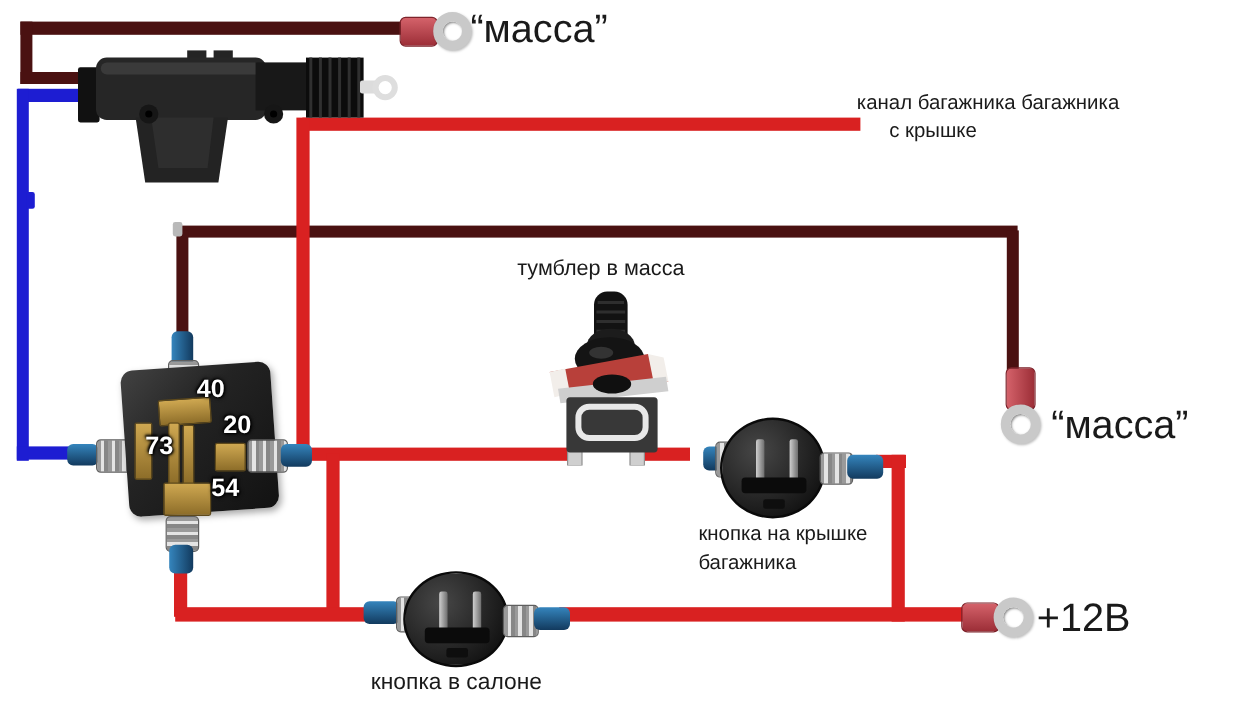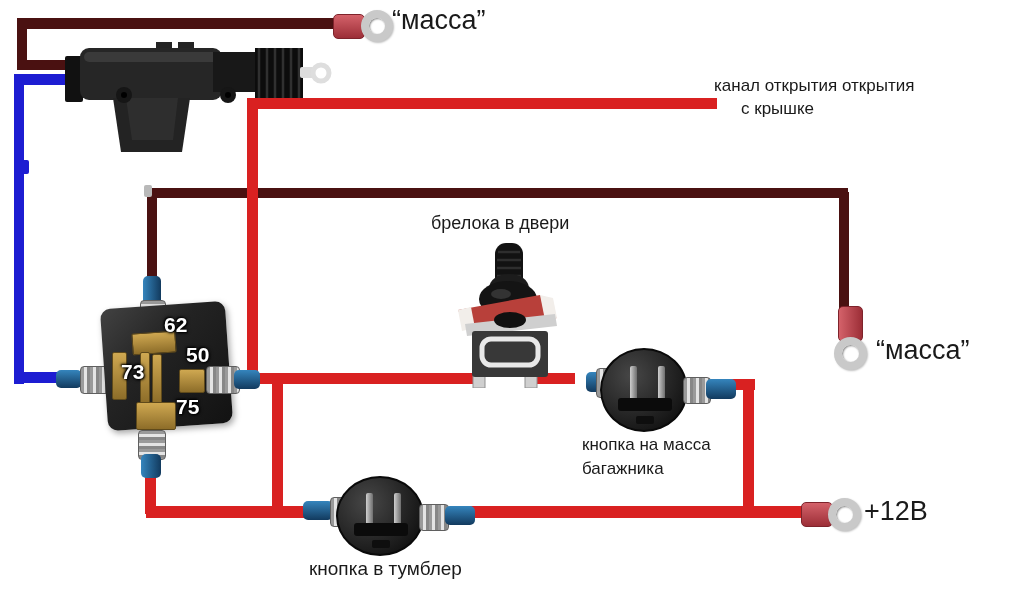--- a/index.html
+++ b/index.html
@@ -4,21 +4,21 @@
 <style>
   html,body{margin:0;padding:0;background:#fff;}
   #canvas{
     position:relative;width:1032px;height:604px;background:#ffffff;overflow:hidden;
     font-family:"Liberation Sans",sans-serif;color:#1a1a1a;
   }
   .abs{position:absolute;}
   .wire{position:absolute;}
   .cap{position:absolute;background:#b9b9b9;border-radius:2px;}
   .lbl{position:absolute;white-space:nowrap;color:#1a1a1a;}
-  .lbl-big{font-size:27px;}
+  .lbl-big{font-size:33px;}
   .lbl-sm{font-size:17px;}
   .pin-lbl{
     position:absolute;color:#fff;font-weight:bold;font-size:21px;
     text-shadow:-1px -1px 2px #000,1px 1px 2px #000,0 0 4px #000;
   }
   .crimp-h{position:absolute;border:1px solid #5f5f5f;border-radius:4px;
     background:repeating-linear-gradient(90deg,#9a9a9a 0 3px,#e4e4e4 3px 6px,#878787 6px 9px);}
   .crimp-v{position:absolute;border:1px solid #5f5f5f;border-radius:4px;
     background:repeating-linear-gradient(180deg,#9a9a9a 0 3px,#e4e4e4 3px 6px,#878787 6px 9px);}
   .sleeve-h{position:absolute;border-radius:5px;background:linear-gradient(180deg,#3585bd,#123a5e);}
@@ -92,24 +92,24 @@
   <div class="crimp-v" style="left:140px;top:300px;width:24px;height:34px;"></div>
   <div class="sleeve-h" style="left:56px;top:370px;width:26px;height:18px;"></div>
   <div class="crimp-h" style="left:80px;top:366px;width:28px;height:26px;"></div>
   <div class="relay-body" style="left:104px;top:305px;width:125px;height:122px;"></div>
   <div class="gold" style="left:132px;top:332px;width:42px;height:20px;transform:rotate(-4deg);"></div>
   <div class="gold" style="left:112px;top:352px;width:13px;height:46px;"></div>
   <div class="gold" style="left:140px;top:352px;width:8px;height:50px;"></div>
   <div class="gold" style="left:152px;top:354px;width:8px;height:48px;"></div>
   <div class="gold" style="left:179px;top:369px;width:24px;height:22px;"></div>
   <div class="gold" style="left:136px;top:402px;width:38px;height:26px;"></div>
-  <div class="pin-lbl" style="left:164px;top:313px;">62</div>
-  <div class="pin-lbl" style="left:186px;top:343px;">50</div>
+  <div class="pin-lbl" style="left:164px;top:313px;">40</div>
+  <div class="pin-lbl" style="left:186px;top:343px;">20</div>
   <div class="pin-lbl" style="left:121px;top:360px;">73</div>
-  <div class="pin-lbl" style="left:176px;top:395px;">75</div>
+  <div class="pin-lbl" style="left:176px;top:395px;">54</div>
   <div class="crimp-h" style="left:206px;top:366px;width:32px;height:26px;"></div>
   <div class="sleeve-h" style="left:234px;top:370px;width:26px;height:19px;"></div>
   <div class="crimp-v" style="left:138px;top:430px;width:26px;height:28px;"></div>
   <div class="sleeve-v" style="left:141px;top:454px;width:20px;height:24px;"></div>
 
   <svg class="abs" style="left:455px;top:236px;" width="112" height="152" viewBox="0 0 112 152">
     <rect x="18" y="138" width="12" height="14" fill="#cfcfcf" stroke="#8f8f8f"></rect>
     <rect x="70" y="138" width="12" height="14" fill="#cfcfcf" stroke="#8f8f8f"></rect>
     <rect x="40" y="7" width="28" height="50" rx="11" fill="#121212"></rect>
     <path d="M43 16h22M42 24h24M42 32h24M42 40h24M43 48h22" stroke="#2e2e2e" stroke-width="2.5"></path>
@@ -150,22 +150,22 @@
   <div class="rcrimp" style="left:333px;top:14px;width:30px;height:23px;"></div>
   <div class="ring" style="left:361px;top:10px;width:32px;height:32px;"></div>
 
   <div class="rcrimp-v" style="left:838px;top:306px;width:23px;height:34px;"></div>
   <div class="ring" style="left:834px;top:337px;width:33px;height:33px;"></div>
 
   <div class="rcrimp" style="left:801px;top:502px;width:30px;height:23px;"></div>
   <div class="ring" style="left:828px;top:498px;width:33px;height:33px;"></div>
 
   <div class="lbl lbl-big" style="left:392px;top:5px;">“масса”</div>
-  <div class="lbl lbl-sm" style="left:714px;top:76px;">канал открытия открытия</div>
+  <div class="lbl lbl-sm" style="left:714px;top:76px;">канал багажника багажника</div>
   <div class="lbl lbl-sm" style="left:741px;top:99px;">с крышке</div>
-  <div class="lbl lbl-sm" style="left:431px;top:213px;font-size:18px;">брелока в двери</div>
+  <div class="lbl lbl-sm" style="left:431px;top:213px;font-size:18px;">тумблер в масса</div>
   <div class="lbl lbl-big" style="left:876px;top:335px;">“масса”</div>
-  <div class="lbl lbl-sm" style="left:582px;top:435px;">кнопка на масса</div>
+  <div class="lbl lbl-sm" style="left:582px;top:435px;">кнопка на крышке</div>
   <div class="lbl lbl-sm" style="left:582px;top:459px;">багажника</div>
-  <div class="lbl lbl-sm" style="left:309px;top:558px;font-size:19px;">кнопка в тумблер</div>
+  <div class="lbl lbl-sm" style="left:309px;top:558px;font-size:19px;">кнопка в салоне</div>
   <div class="lbl lbl-big" style="left:864px;top:496px;">+12В</div>
 
 </div>
 
 </body></html>

